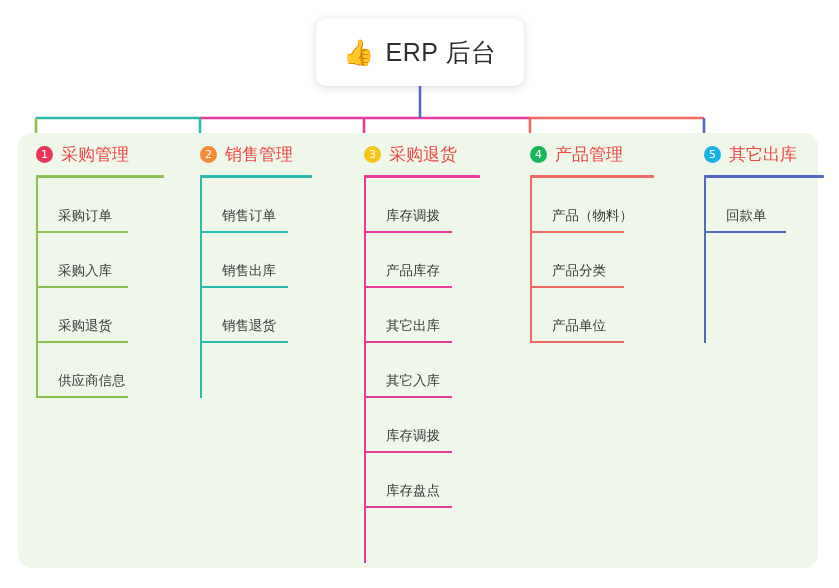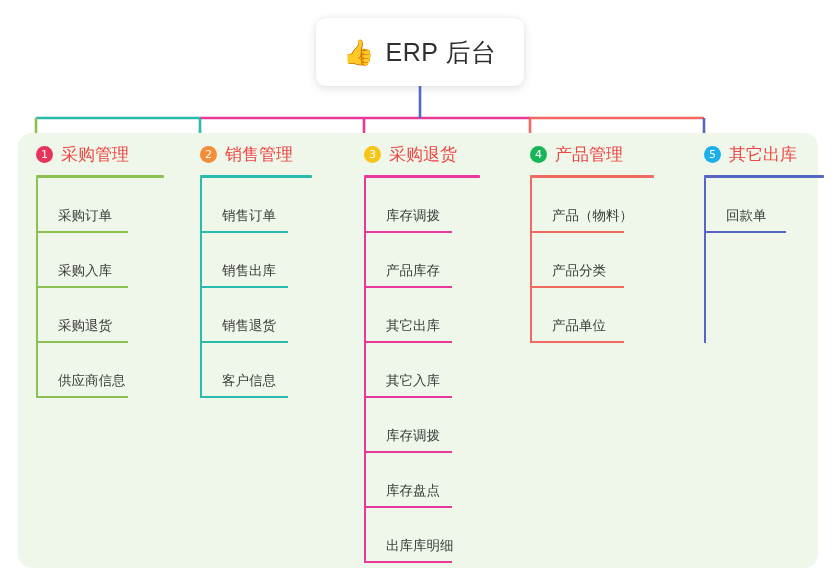--- a/index.html
+++ b/index.html
@@ -212,24 +212,20 @@
           <div class="item-rule" style="background: rgb(43, 187, 173); width: 88px;"></div>
         </div>
         <div class="item">
           <span class="item-label">销售出库</span>
           <div class="item-rule" style="background: rgb(43, 187, 173); width: 88px;"></div>
         </div>
         <div class="item">
           <span class="item-label">销售退货</span>
           <div class="item-rule" style="background: rgb(43, 187, 173); width: 88px;"></div>
         </div>
-        <div class="item">
-          <span class="item-label">客户信息</span>
-          <div class="item-rule" style="background: rgb(43, 187, 173); width: 88px;"></div>
-        </div>
       </div>
     </div>
     <div class="column" style="left: 328px; width: 166px;">
       <div class="col-head">
         <span class="badge" style="background: rgb(245, 197, 24);">3</span>
         <span class="col-title">采购退货</span>
       </div>
       <div class="head-rule" style="background: rgb(232, 57, 155); width: 116px;"></div>
       <div class="items">
         <div class="spine" style="background: rgb(232, 57, 155); height: 385px;"></div>
@@ -250,24 +246,20 @@
           <div class="item-rule" style="background: rgb(232, 57, 155); width: 88px;"></div>
         </div>
         <div class="item">
           <span class="item-label">库存调拨</span>
           <div class="item-rule" style="background: rgb(232, 57, 155); width: 88px;"></div>
         </div>
         <div class="item">
           <span class="item-label">库存盘点</span>
           <div class="item-rule" style="background: rgb(232, 57, 155); width: 88px;"></div>
         </div>
-        <div class="item">
-          <span class="item-label">出库库明细</span>
-          <div class="item-rule" style="background: rgb(232, 57, 155); width: 88px;"></div>
-        </div>
       </div>
     </div>
     <div class="column" style="left: 494px; width: 174px;">
       <div class="col-head">
         <span class="badge" style="background: rgb(24, 181, 88);">4</span>
         <span class="col-title">产品管理</span>
       </div>
       <div class="head-rule" style="background: rgb(241, 106, 98); width: 124px;"></div>
       <div class="items">
         <div class="spine" style="background: rgb(241, 106, 98); height: 165px;"></div>

